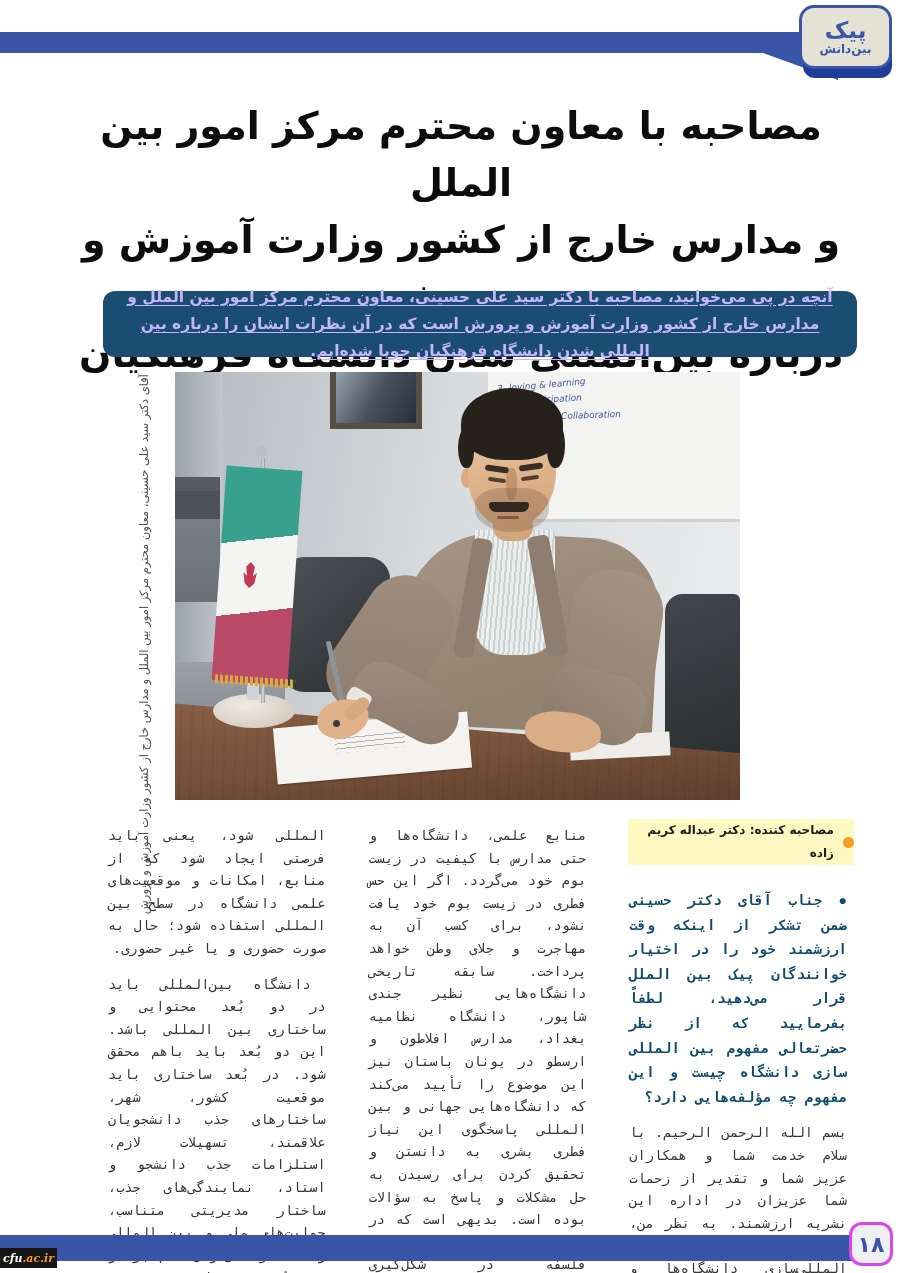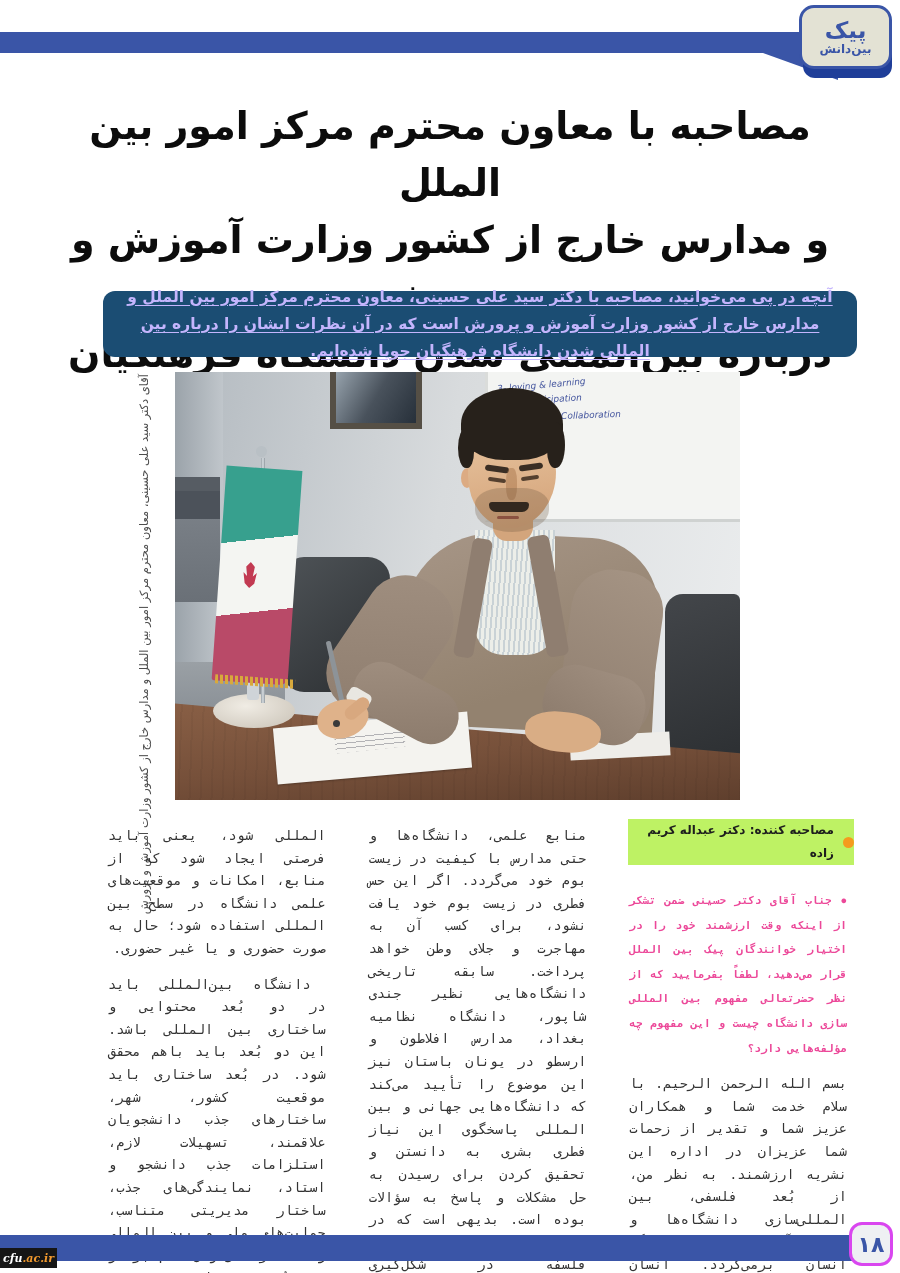--- a/index.html
+++ b/index.html
@@ -12,21 +12,21 @@
   .topbar-slant{left:763px;top:32px;width:75px;height:48px;background:#3a55a7;
                 clip-path:polygon(0 0,100% 0,100% 100%,0 44%);}
   .logo-back{left:803px;top:34px;width:89px;height:44px;border-radius:12px;background:#1f3e99;}
   .logo-bubble{left:799px;top:5px;width:93px;height:64px;border-radius:15px;background:#e3e2d4;
                border:3px solid #3a55a7;box-sizing:border-box;display:flex;flex-direction:column;
                align-items:center;justify-content:center;direction:rtl;}
   .logo-l1{font-size:23px;font-weight:bold;color:#3a55a7;line-height:24px;}
   .logo-l2{font-size:12px;font-weight:bold;color:#3a55a7;line-height:14px;}
 
   
-  .title{left:55px;top:98px;width:790px;text-align:center;direction:rtl;color:#0c0c0c;
+  .title{left:66px;top:98px;width:790px;text-align:center;direction:rtl;color:#0c0c0c;
          font-weight:bold;font-size:38px;line-height:57px;}
 
   
   .lead-box{left:103px;top:291px;width:754px;height:66px;background:#1b4d73;border-radius:12px;
             display:flex;align-items:center;justify-content:center;}
   .lead-text{direction:rtl;text-align:center;color:#c4b5fd;font-weight:bold;font-size:15.5px;
              line-height:27px;padding:0 18px;text-decoration:underline;text-underline-offset:3px;}
 
   
   .vcap-wrap{left:131px;top:374px;width:26px;height:428px;}
@@ -116,25 +116,25 @@
   .hand-r{left:142px;top:328px;width:52px;height:38px;background:#dfb28a;transform:rotate(-10deg);
           border-radius:50% 45% 55% 45%;}
   .fingers{left:168px;top:330px;width:28px;height:13px;background:#d8a87f;border-radius:7px;transform:rotate(-40deg);}
   .ring{left:158px;top:348px;width:7px;height:7px;border-radius:50%;background:#3a3a3a;}
   .hand-l{left:350px;top:340px;width:76px;height:40px;background:#d9ad85;border-radius:45%;transform:rotate(6deg);}
 
   
   .cols{left:95px;top:813px;width:765px;display:flex;gap:17px;direction:rtl;}
   .col{flex:1;direction:rtl;color:#343434;font-size:13.6px;line-height:22.6px;}
   .col p{margin:13px;text-align:justify;font-family:Liberation Mono, monospace;}
-  .interviewer-box{height:46px;background:#bef264;display:flex;align-items:center;justify-content:center;
+  .interviewer-box{height:46px;background:#fef9c3;display:flex;align-items:center;justify-content:center;
                    gap:9px;margin:6px 6px 24px 12px;direction:rtl;}
   .interviewer-text{font-size:12px;font-weight:bold;color:#1d1d1d;}
   .dot{width:11px;height:11px;border-radius:50%;background:#f59b1e;flex:0 0 auto;}
-  .question{color:#ec4899;font-weight:bold;font-size:11px;line-height:24.6px;margin-bottom:8px;}
+  .question{color:#0c4a6e;font-weight:bold;font-size:14px;line-height:24.6px;margin-bottom:8px;}
   .p-indent{text-indent:15px;}
 
   
   .botbar{left:0;top:1235px;width:852px;height:26px;background:#3a55a7;}
   .page-badge{left:849px;top:1222px;width:44px;height:44px;border-radius:13px;background:#eef0f3;
               border:3px solid #d946ef;box-sizing:border-box;display:flex;align-items:center;
               justify-content:center;font-size:22px;font-weight:bold;color:#3a55a7;}
   .watermark{left:0;top:1248px;width:57px;height:20px;background:#161616;display:flex;
              align-items:center;justify-content:center;font-family:"DejaVu Serif",serif;
              font-style:italic;font-weight:bold;font-size:11px;}

